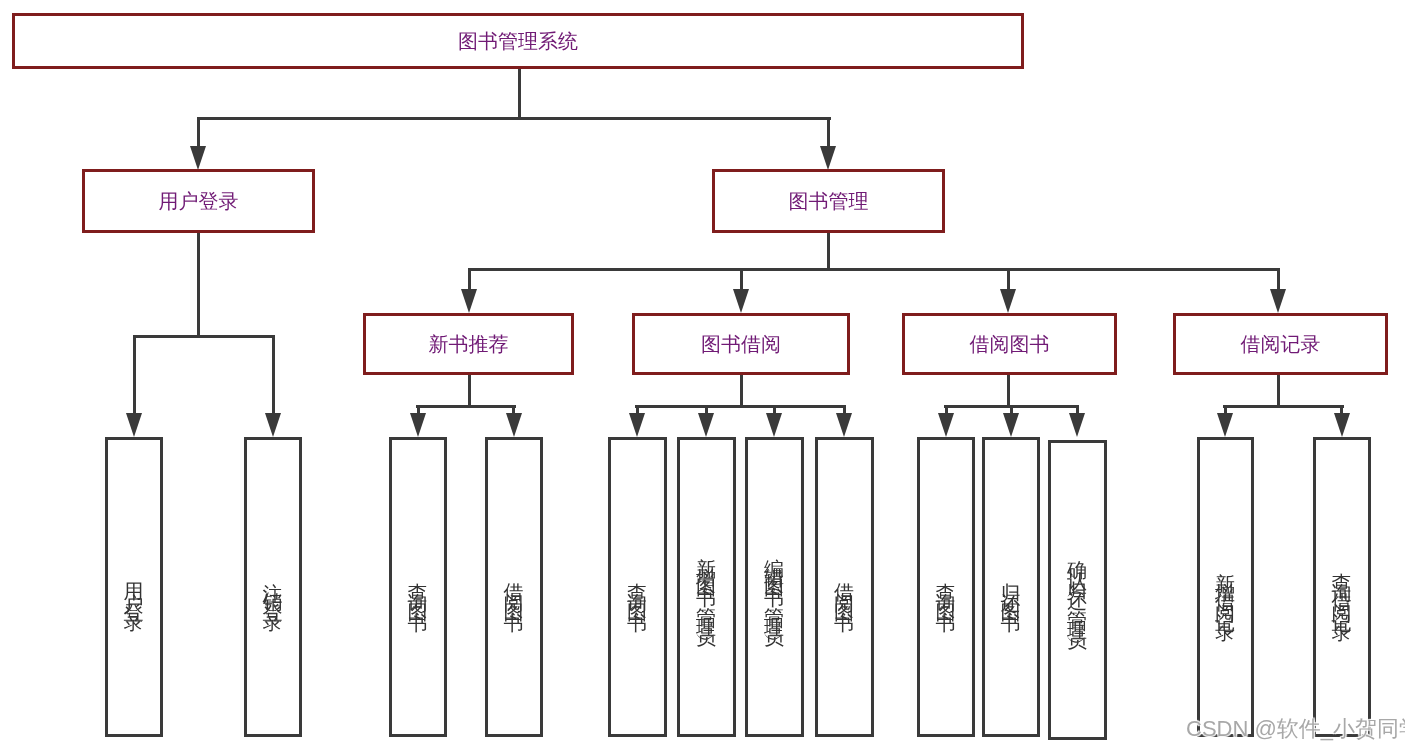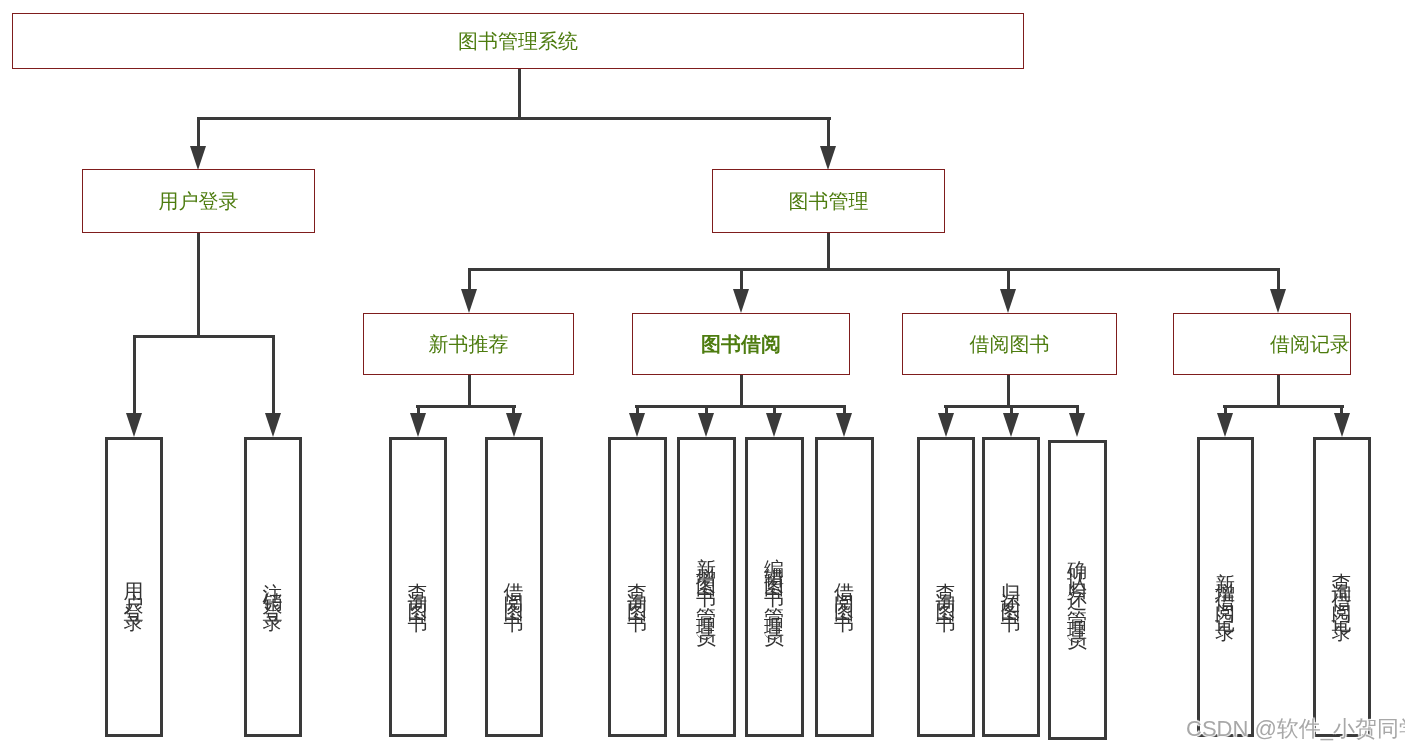--- a/index.html
+++ b/index.html
@@ -7,25 +7,25 @@
     position:relative;
     width:1405px;height:747px;
     background:#ffffff;
     font-family:"Liberation Sans","DejaVu Sans",sans-serif;
     overflow:hidden;
   }
   .box{
     position:absolute;
     box-sizing:border-box;
     background:#ffffff;
-    border:1px solid #7f1d1d;
+    border:3px solid #7f1d1d;
     display:flex;
     align-items:center;
     justify-content:center;
-    color:#4d7c0f;
+    color:#701a75;
     font-size:20px;
     white-space:nowrap;
   }
   .leaf{
     position:absolute;
     box-sizing:border-box;
     background:#ffffff;
     border:3px solid #3a3a3a;
     top:437px;
     height:300px;
@@ -132,27 +132,27 @@
   <div class="box" style="left:82px;top:169px;width:233px;height:64px;">
     <span>用户登录</span>
   </div>
   <div class="box" style="left:712px;top:169px;width:233px;height:64px;">
     <span>图书管理</span>
   </div>
 
   <div class="box" style="left:363px;top:313px;width:211px;height:62px;">
     <span>新书推荐</span>
   </div>
-  <div class="box" style="left:632px;top:313px;width:218px;height:62px;font-weight:bold;">
+  <div class="box" style="left:632px;top:313px;width:218px;height:62px;">
     <span>图书借阅</span>
   </div>
   <div class="box" style="left:902px;top:313px;width:215px;height:62px;">
     <span>借阅图书</span>
   </div>
-  <div class="box" style="left:1173px;top:313px;width:178px;height:62px;justify-content:flex-end;">
+  <div class="box" style="left:1173px;top:313px;width:215px;height:62px;">
     <span>借阅记录</span>
   </div>
 
   <div class="leaf" style="left:105px;width:58px;">
     <span>用户登录</span>
   </div>
   <div class="leaf" style="left:244px;width:58px;">
     <span>注销登录</span>
   </div>
 

